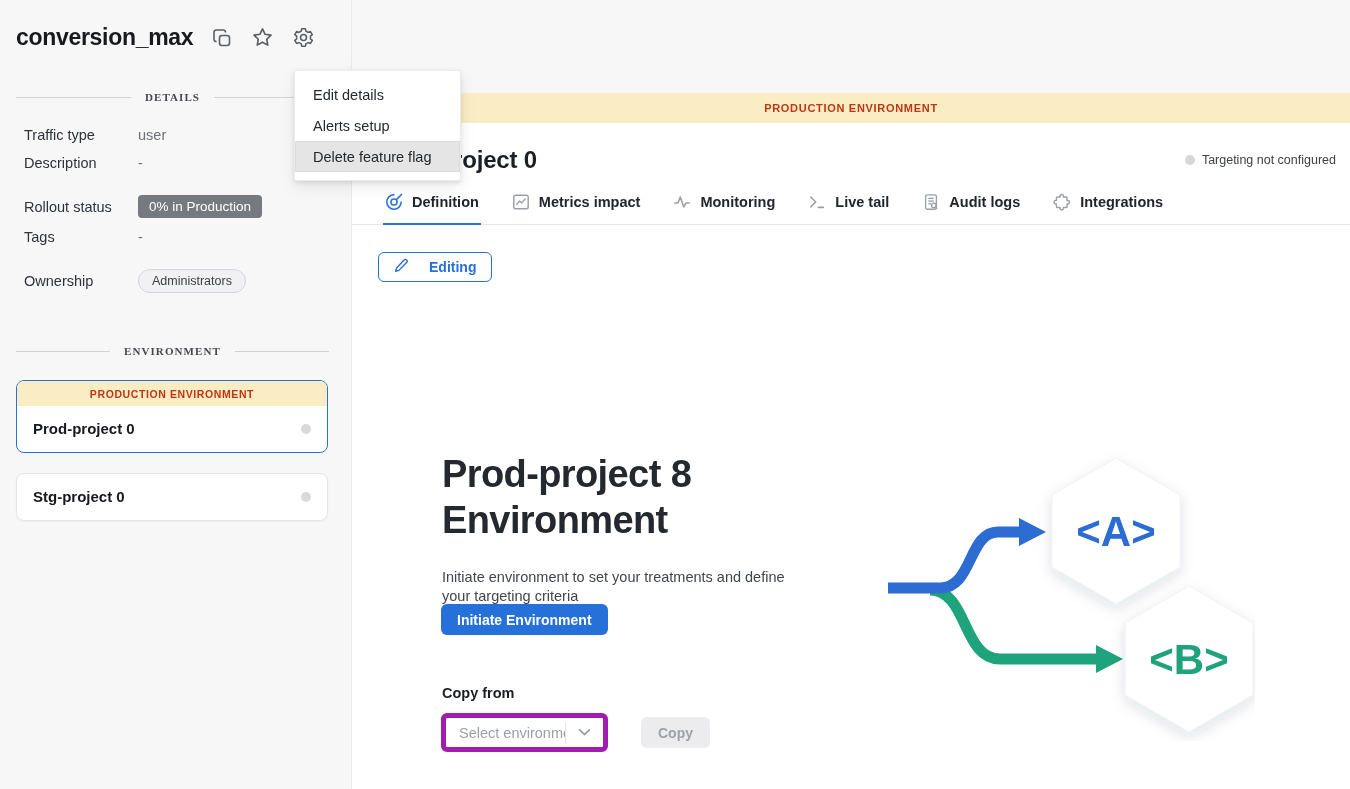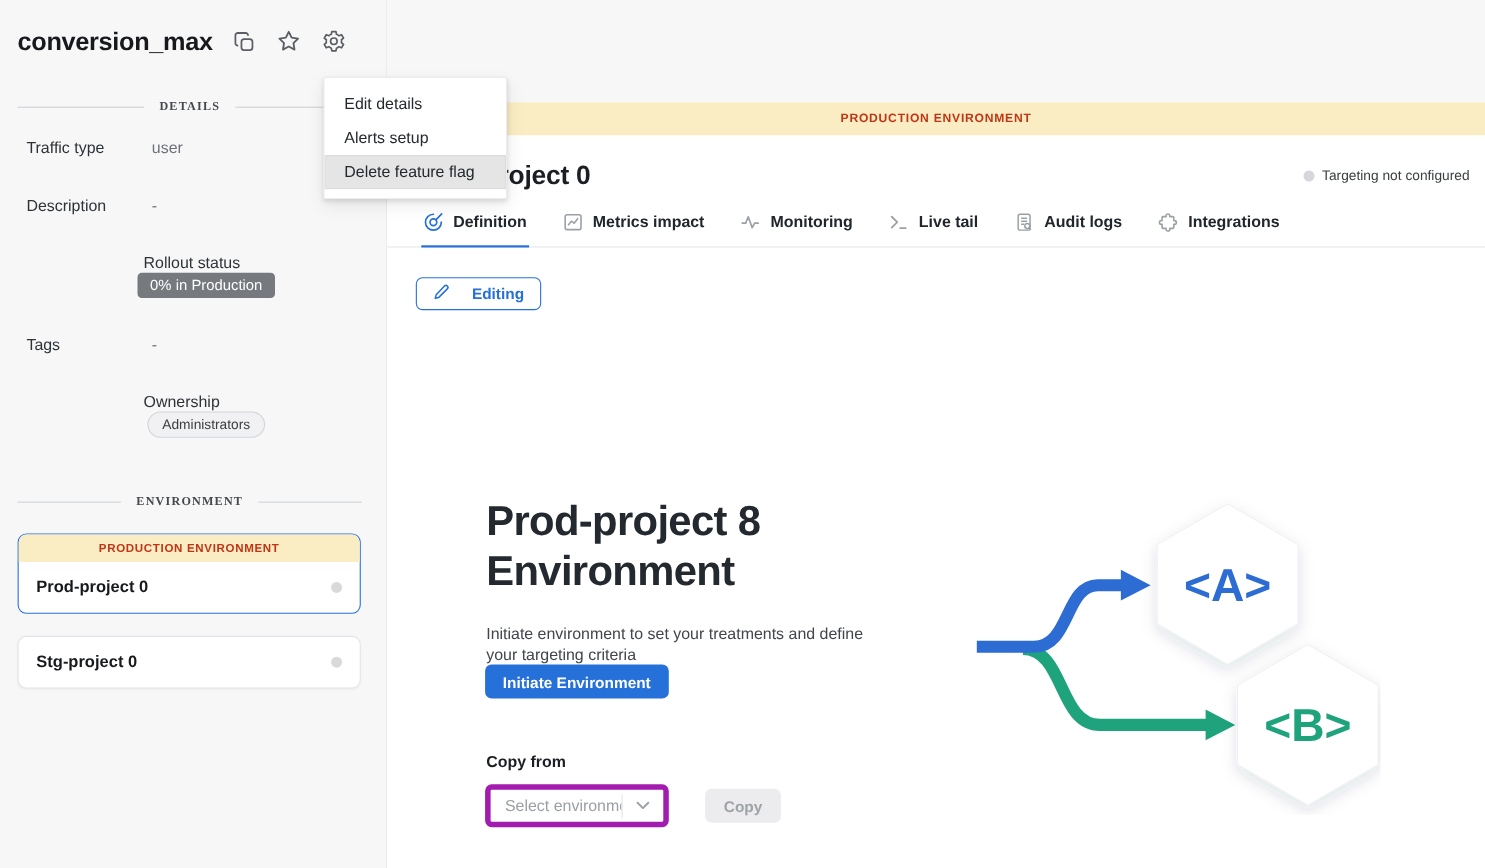--- a/index.html
+++ b/index.html
@@ -10,27 +10,27 @@
   .sidebar { position:absolute; left:0; top:0; width:352px; height:789px; background:#f7f7f8; border-right:1px solid #ebebed; }
   .flag-header { display:flex; align-items:center; padding:24px 16px 0 16px; }
   .flag-title { font-size:23px; font-weight:bold; color:#17191c; letter-spacing:-0.3px; }
   .icon-btn { background:none; border:none; cursor:pointer; color:#5b5f64; margin-left:18px; display:flex; align-items:center; padding:0; }
   .icon-btn svg { display:block; }
 
   .section-header { display:flex; align-items:center; margin:40px 22px 0 16px;font-family:Liberation Serif, serif; }
   .section-header .line { flex:1; height:1px; background:#cfd2d6; }
   .section-header .sh-label { margin:0 14px; font-size:11px; font-weight:bold; letter-spacing:1.1px; color:#45484d; }
 
-  .details-rows { margin:19px 0 0 24px; display:flex; flex-direction:column;gap:25px; }
+  .details-rows { margin:19px 0 0 24px; display:flex; flex-direction:column; }
   .detail-row { display:flex; align-items:center; min-height:25px; margin-bottom:3px; }
   .detail-label { width:114px; font-size:14.5px; color:#2e3338; flex:none; }
   .detail-value { font-size:14.5px; color:#6d7278; }
   .badge-dark { display:inline-block; background:#76797e; color:#fff; font-size:13.5px; padding:4px 11px; border-radius:4px; }
   .pill { display:inline-block; border:1px solid #d3d5d9; background:#f1f1f3; border-radius:20px; padding:4px 13px; font-size:12.5px; color:#3c4043; cursor:pointer; }
-  .row-tall { margin:4px 0 5px;flex-direction:column; }
+  .row-tall { margin:16px 0 5px; }
 
   .env-header { margin-top:47px; }
   .env-card { margin:0 24px 0 16px; width:312px; border-radius:8px; background:#fff; cursor:pointer; }
   .env-card.selected { border:1px solid #2671d9; margin-top:23px; }
   .env-card.plain { border:1px solid #e4e5e8; margin-top:20px; box-shadow:0 1px 2px rgba(0,0,0,0.04); }
   .env-card-banner { background:#faecc3; color:#c13515; font-size:10.5px; font-weight:bold; letter-spacing:0.6px; text-align:center; padding:7px 0 6px; border-radius:7px 7px 0 0; }
   .env-card-row { display:flex; align-items:center; justify-content:space-between; padding:14px 16px 15px 16px; }
   .env-name { font-size:15px; font-weight:bold; color:#17191c; }
   .status-dot { width:10px; height:10px; border-radius:50%; background:#d8d9db; flex:none; }
 

